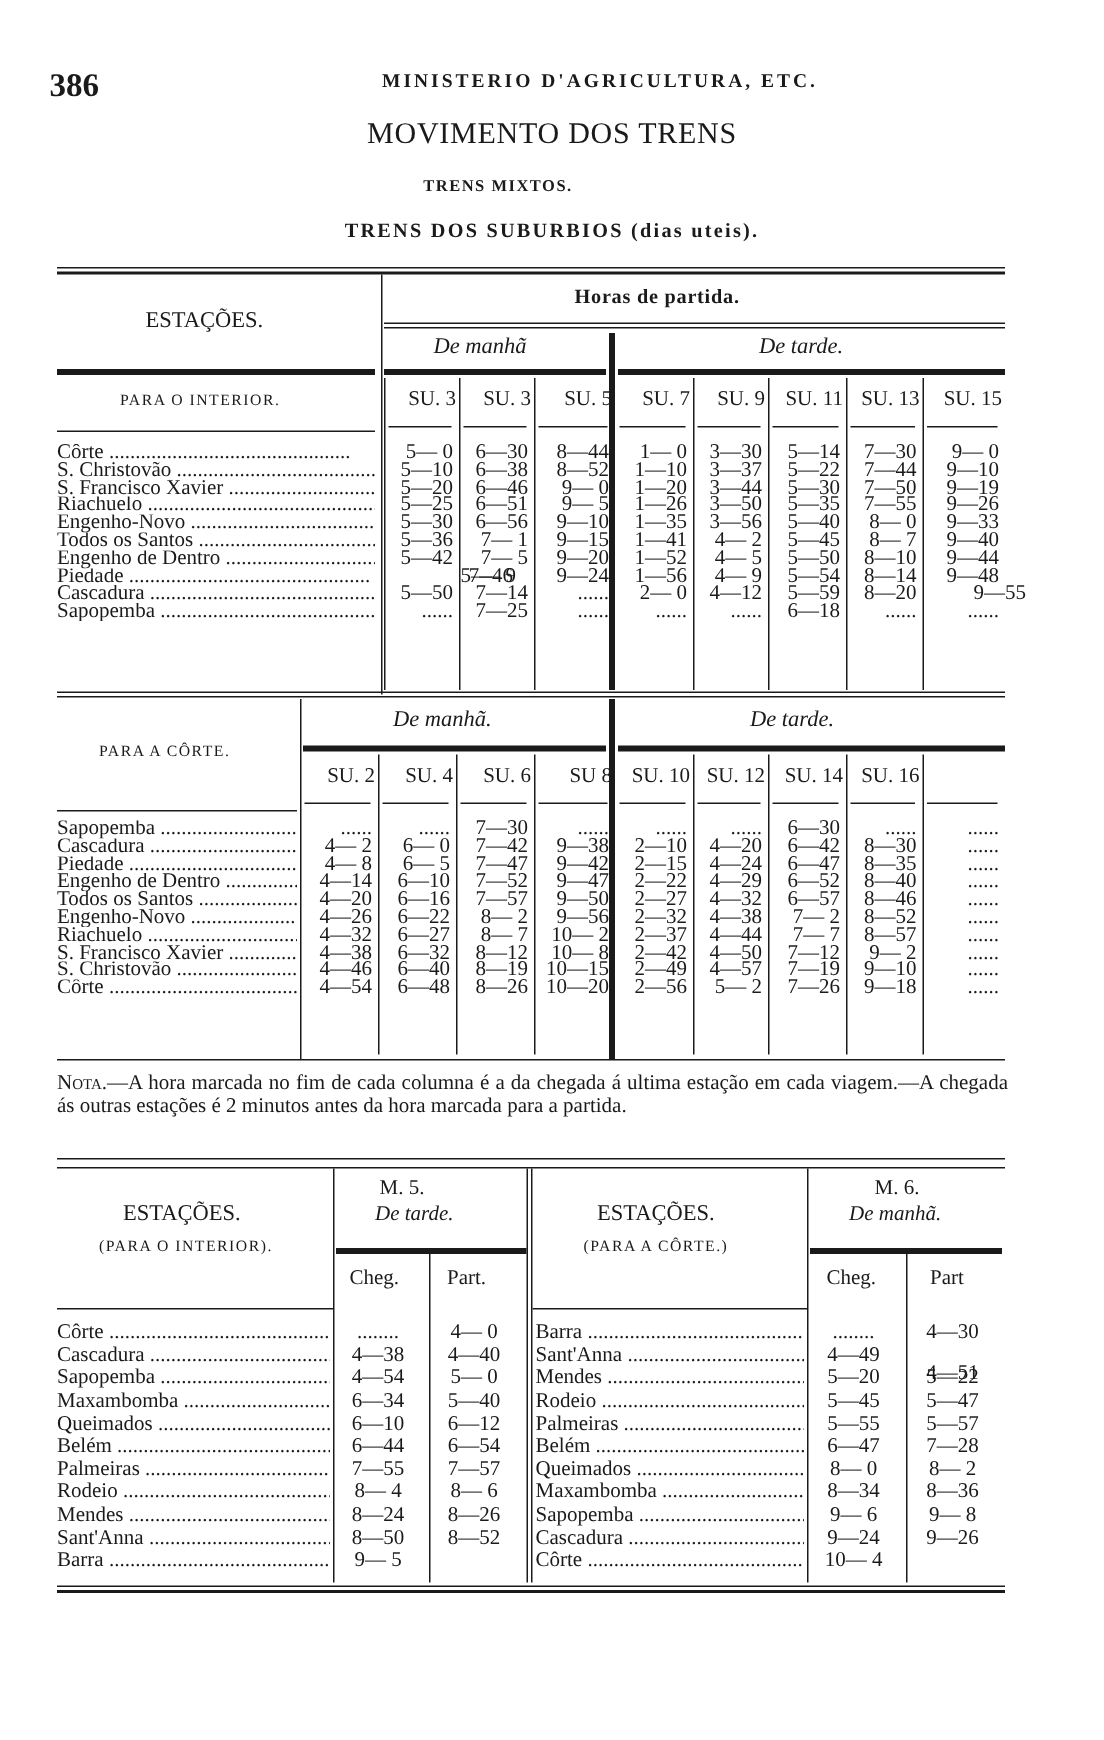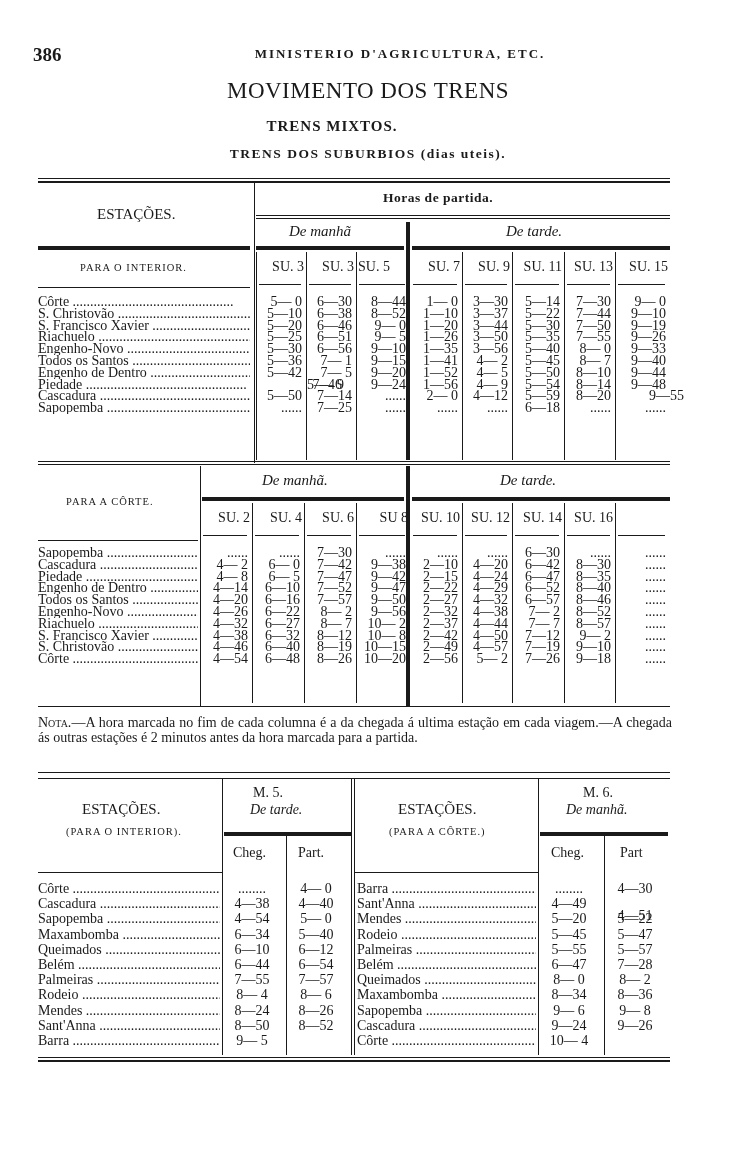--- a/index.html
+++ b/index.html
@@ -1,22 +1,22 @@
 <!DOCTYPE html>
 <html><head>
 <meta charset="utf-8">
 <style>
   html, body { margin:0; padding:0; background:#ffffff; }
   body { width:736px; height:1160px; position:relative; overflow:hidden;
          font-family:"Liberation Serif","DejaVu Serif",serif; color:#1a1a1a; }
   .abs { position:absolute; }
-  .pagenum { left:33px; top:44px; font-weight:bold; font-size:19px; }
+  .pagenum { left:33px; top:44px; font-weight:bold; font-size:22px; }
   .running { left:140px; top:46px; width:520px; text-align:center; font-weight:bold; font-size:13px; letter-spacing:2px; }
-  .title { left:0; width:736px; top:78px; text-align:center; font-size:23px; letter-spacing:0.5px; }
-  .sub1 { left:0; width:664px; top:118px; text-align:center; font-weight:bold; font-size:15px; letter-spacing:1px; }
+  .title { left:0; width:736px; top:78px; text-align:center; font-size:20px; letter-spacing:0.5px; }
+  .sub1 { left:0; width:664px; top:118px; text-align:center; font-weight:bold; font-size:11px; letter-spacing:1px; }
   .sub2 { left:0; width:736px; top:146px; text-align:center; font-weight:bold; font-size:13.5px; letter-spacing:1.5px; }
   .hr { position:absolute; background:#1a1a1a; }
   .vr { position:absolute; background:#1a1a1a; width:1px; }
   .thick { height:4px; }
   .txt { position:absolute; white-space:nowrap; }
   .hdr-st { font-size:15px; }
   .sc { font-size:10.5px; letter-spacing:1px; }
   .ital { font-style:italic; font-size:15px; }
   .bold { font-weight:bold; font-size:13.5px; letter-spacing:0.5px; }
   .colh { font-size:14px; }
@@ -52,21 +52,21 @@
   <div class="hr" style="left:38px;top:287px;width:212px;height:1px;"></div>
 
   <div id="t1-cols">
       <div class="vr" style="left:256px;top:252px;height:208px;"></div>
       <div class="txt colh" style="left:258px;top:259px;width:46px;text-align:right;">SU. 3</div>
       <div class="hr" style="left:259px;top:284px;width:42px;height:1px;"></div>
       <div class="vr" style="left:306px;top:252px;height:208px;"></div>
       <div class="txt colh" style="left:308px;top:259px;width:46px;text-align:right;">SU. 3</div>
       <div class="hr" style="left:309px;top:284px;width:42px;height:1px;"></div>
       <div class="vr" style="left:356px;top:252px;height:208px;"></div>
-      <div class="txt colh" style="left:358px;top:259px;width:50px;">SU. 5</div>
+      <div class="txt colh" style="left:358px;top:259px;width:50px;text-align:right;">SU. 5</div>
       <div class="hr" style="left:359px;top:284px;width:46px;height:1px;"></div>
       <div class="txt colh" style="left:412px;top:259px;width:48px;text-align:right;">SU. 7</div>
       <div class="hr" style="left:413px;top:284px;width:44px;height:1px;"></div>
       <div class="vr" style="left:462px;top:252px;height:208px;"></div>
       <div class="txt colh" style="left:464px;top:259px;width:46px;text-align:right;">SU. 9</div>
       <div class="hr" style="left:465px;top:284px;width:42px;height:1px;"></div>
       <div class="vr" style="left:512px;top:252px;height:208px;"></div>
       <div class="txt colh" style="left:514px;top:259px;width:48px;text-align:right;">SU. 11</div>
       <div class="hr" style="left:515px;top:284px;width:44px;height:1px;"></div>
       <div class="vr" style="left:564px;top:252px;height:208px;"></div>

